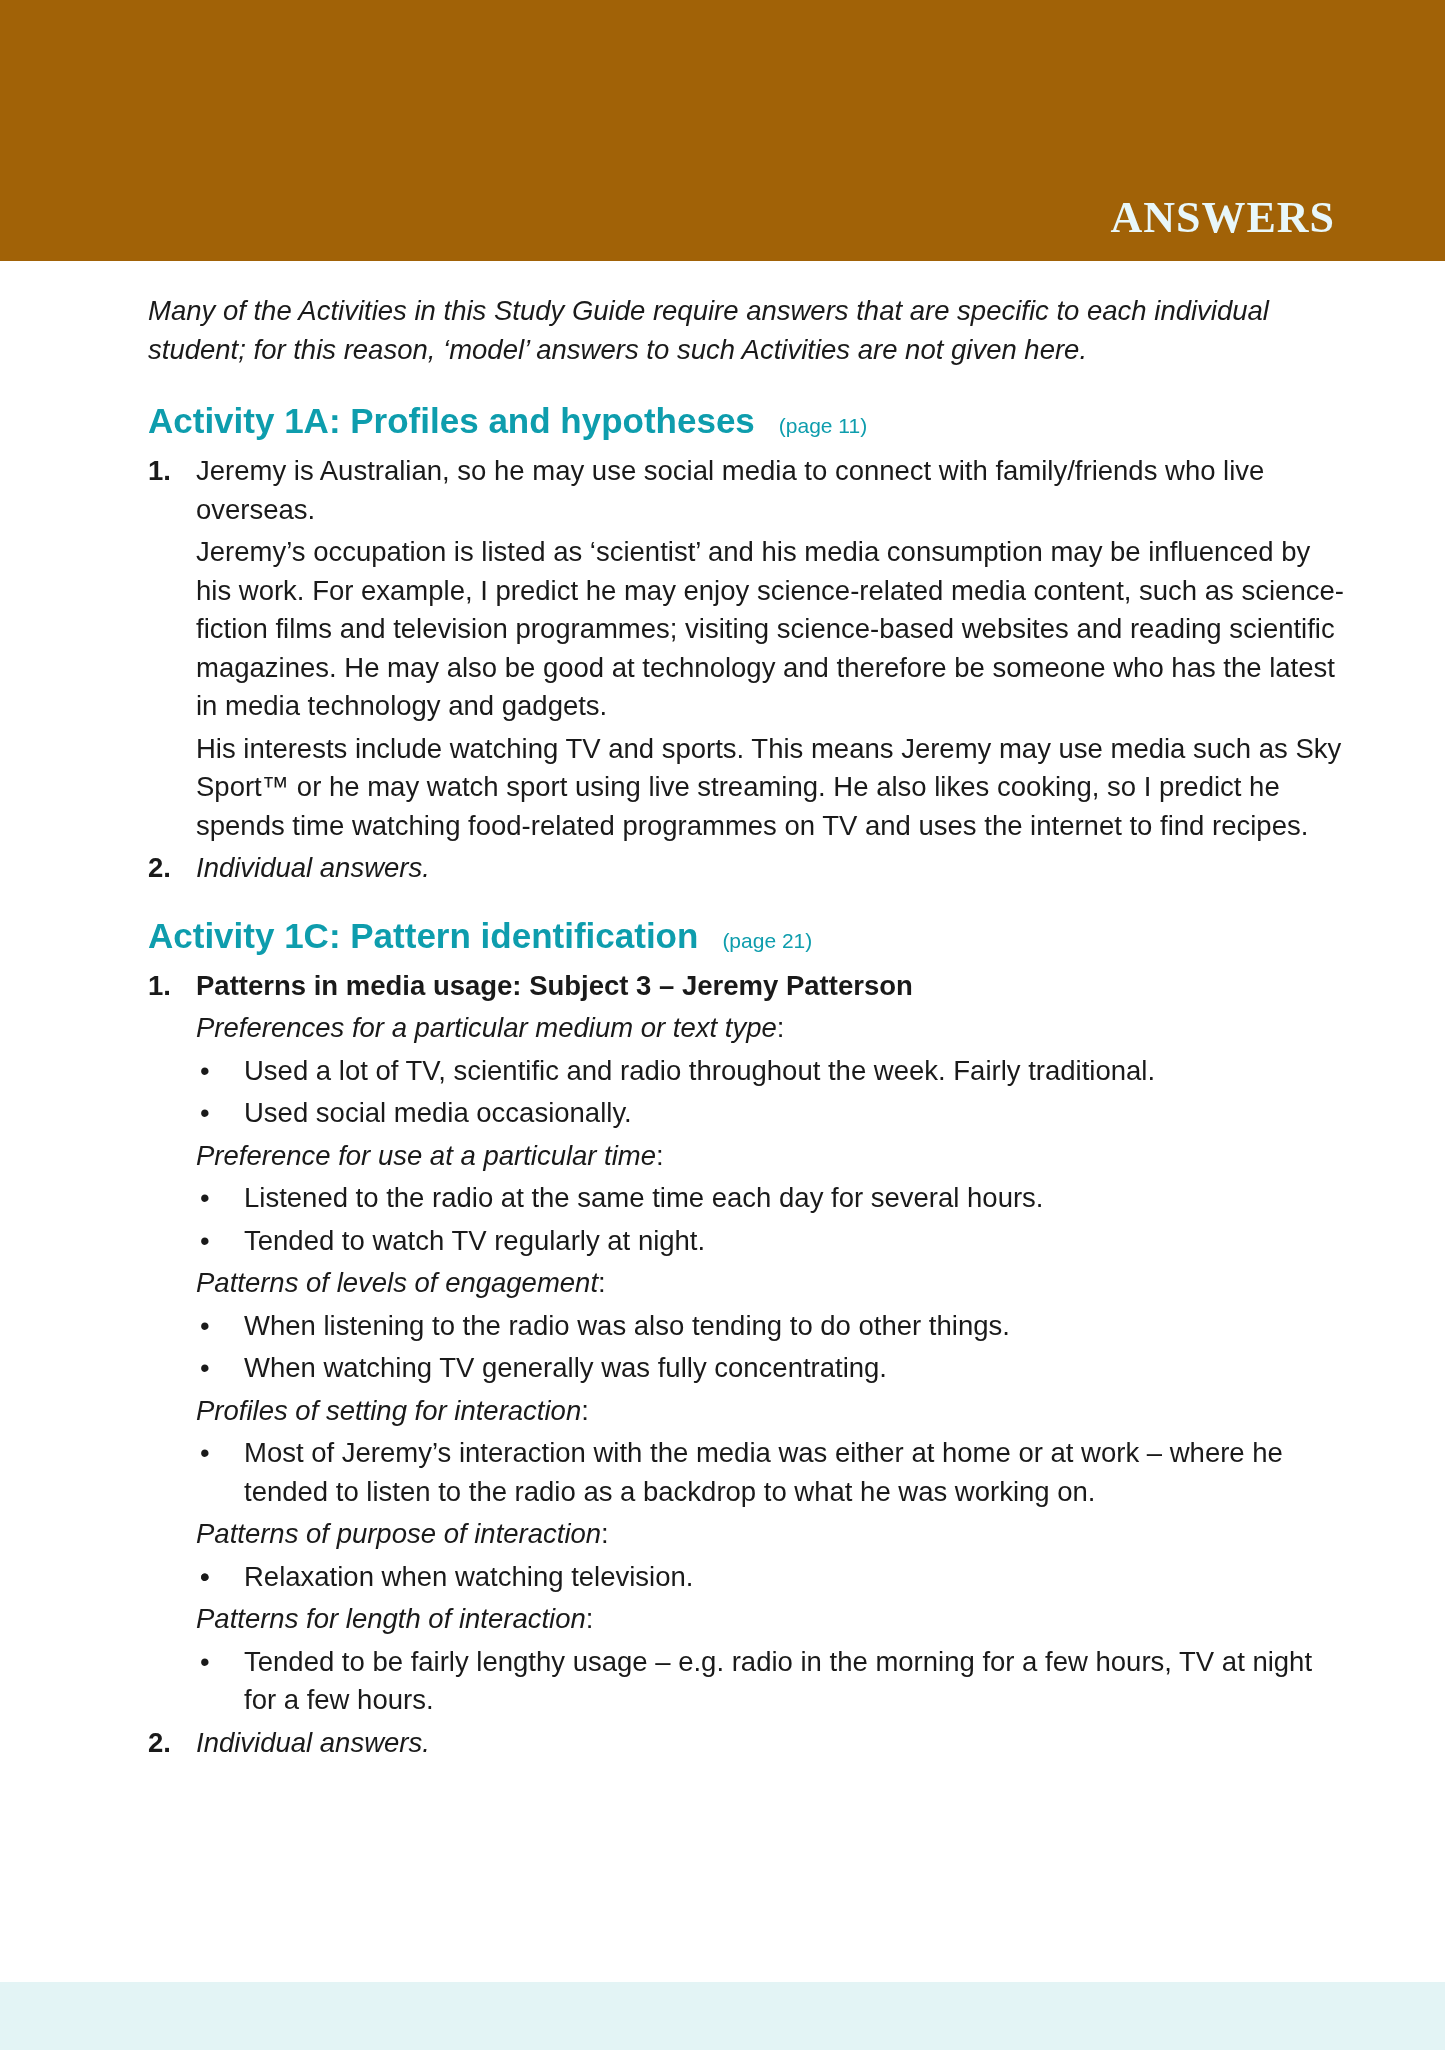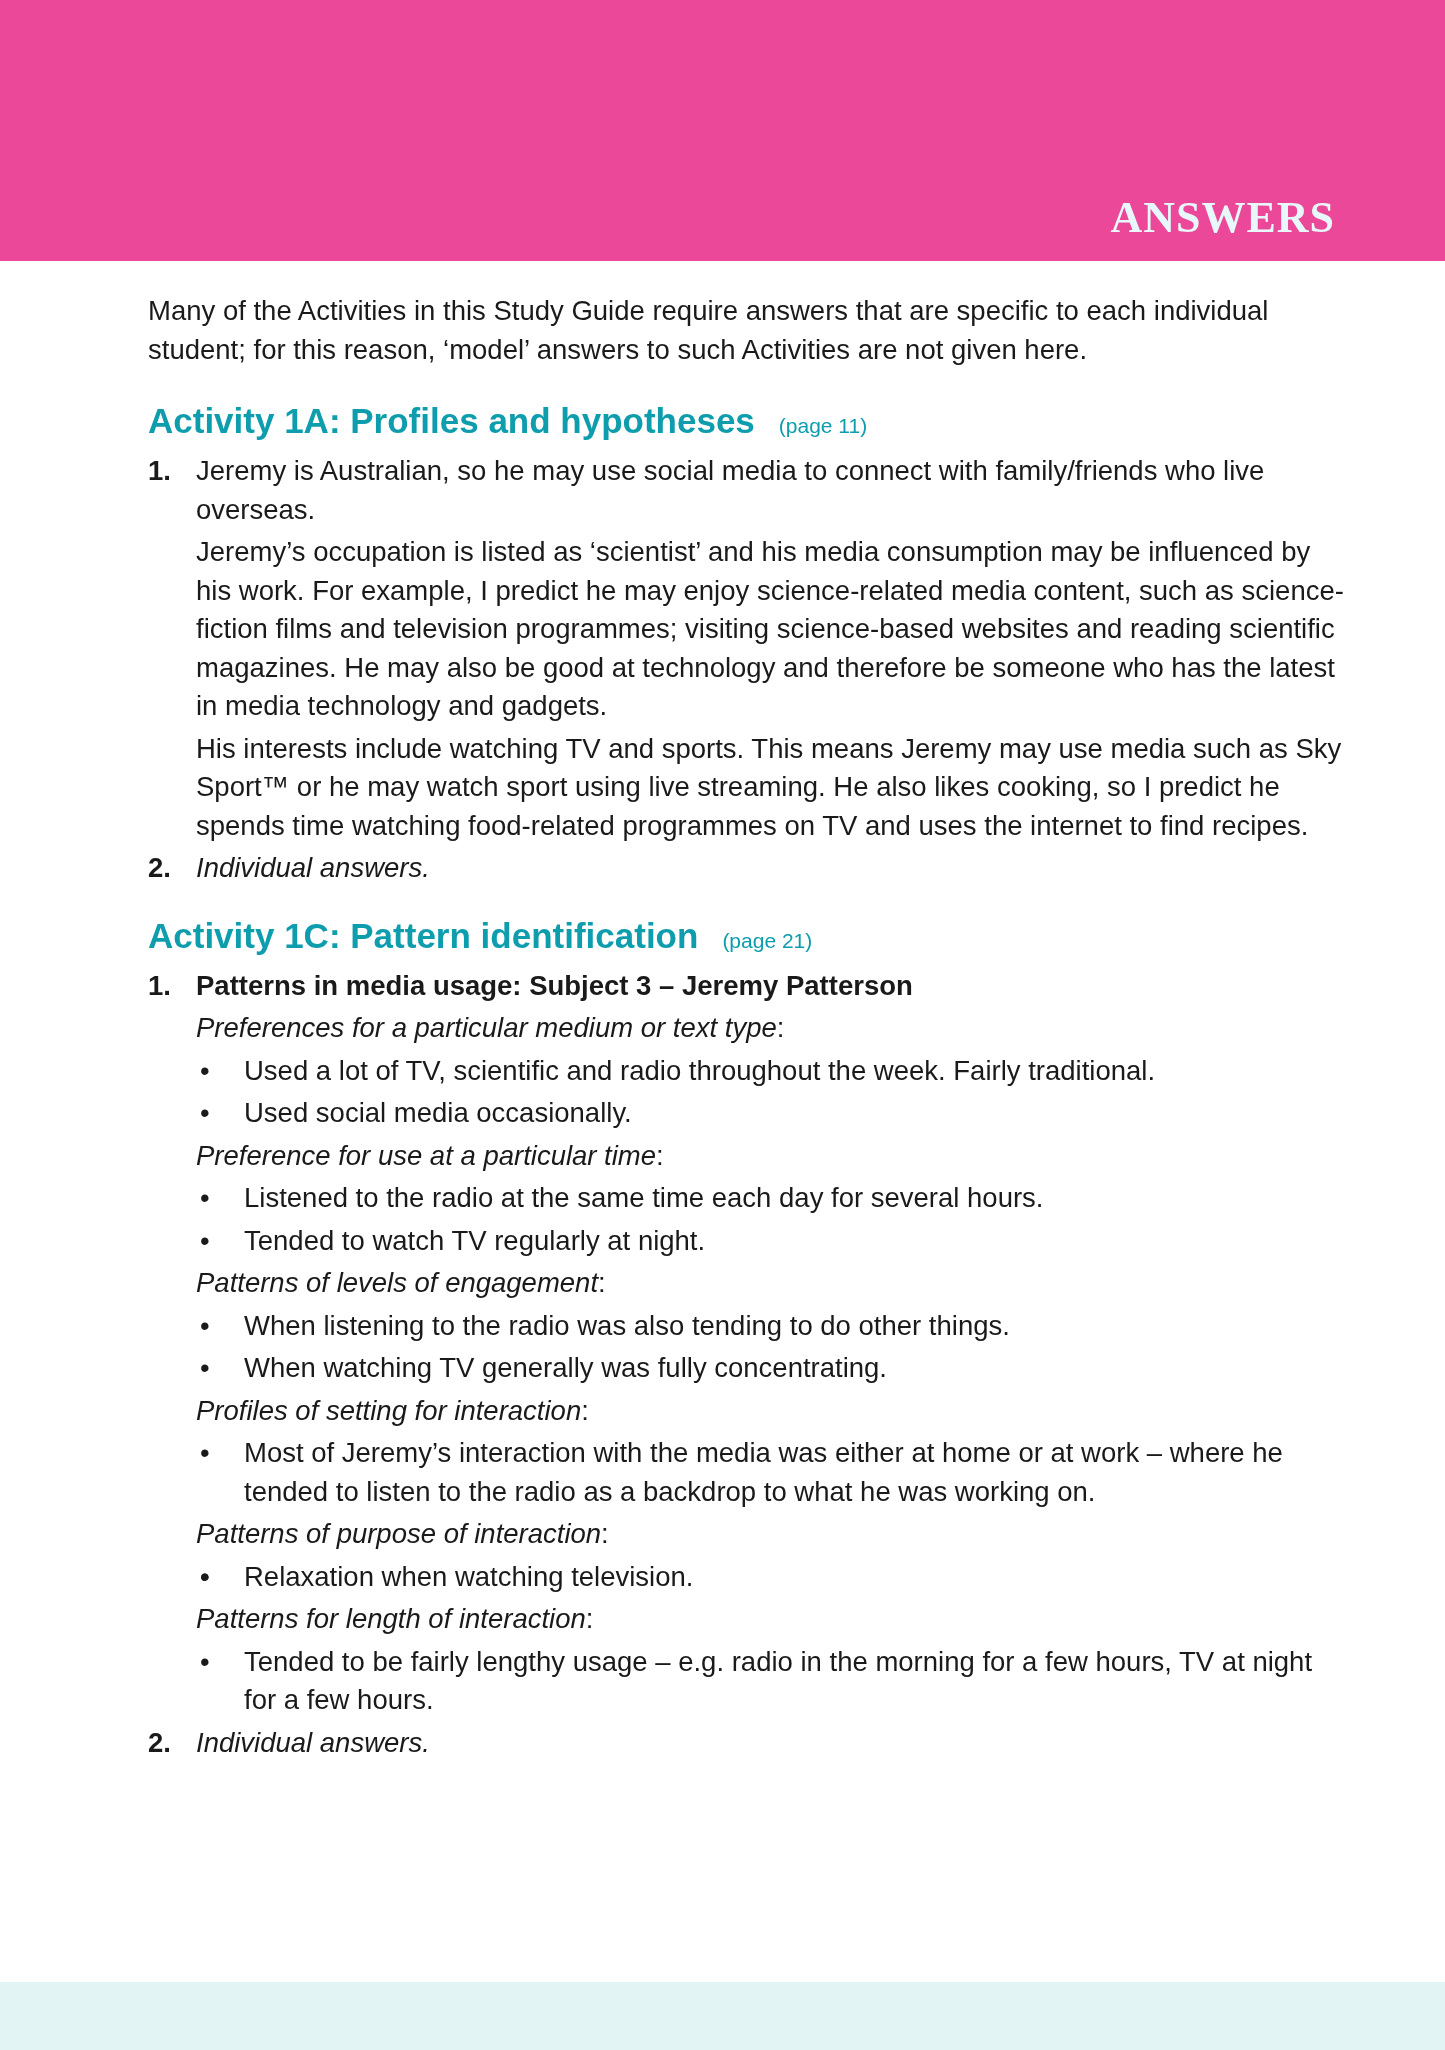--- a/index.html
+++ b/index.html
@@ -3,33 +3,33 @@
 <meta charset="utf-8">
 <style>
   html, body { margin: 0; padding: 0; }
   body {
     width: 1445px; height: 2050px; position: relative; overflow: hidden;
     background: #ffffff; color: #1a1a1a;
     font-family: "Liberation Sans", "DejaVu Sans", sans-serif;
   }
   .header-band {
     position: absolute; left: 0; top: 0; width: 1445px; height: 261px;
-    background: #ec4899;
+    background: #a16207;
   }
   .header-title {
     position: absolute; right: 110px; top: 196px;
     font-family: "Liberation Serif", "DejaVu Serif", serif;
     font-weight: bold; font-size: 44px; letter-spacing: 1px;
     color: #e8f7f9; margin: 0; line-height: 1;
   }
   .content {
     position: absolute; left: 148px; top: 292px; width: 1200px;
     font-size: 27.5px; line-height: 38.5px;
   }
-  .intro { margin: 0 0 30px 0; }
+  .intro { font-style: italic; margin: 0 0 30px 0; }
   .activity-heading {
     color: #0e9dad; font-weight: bold; font-size: 35px;
     line-height: 44px; margin: 0 0 4px 0;
   }
   .page-ref { font-weight: normal; font-size: 21px; margin-left: 24px; }
   .num-item { position: relative; padding-left: 48px; }
   .num { position: absolute; left: 0; top: 0; font-weight: bold; }
   .para { margin: 0 0 4px 0; }
   .italic { font-style: italic; }
   .bold { font-weight: bold; }

